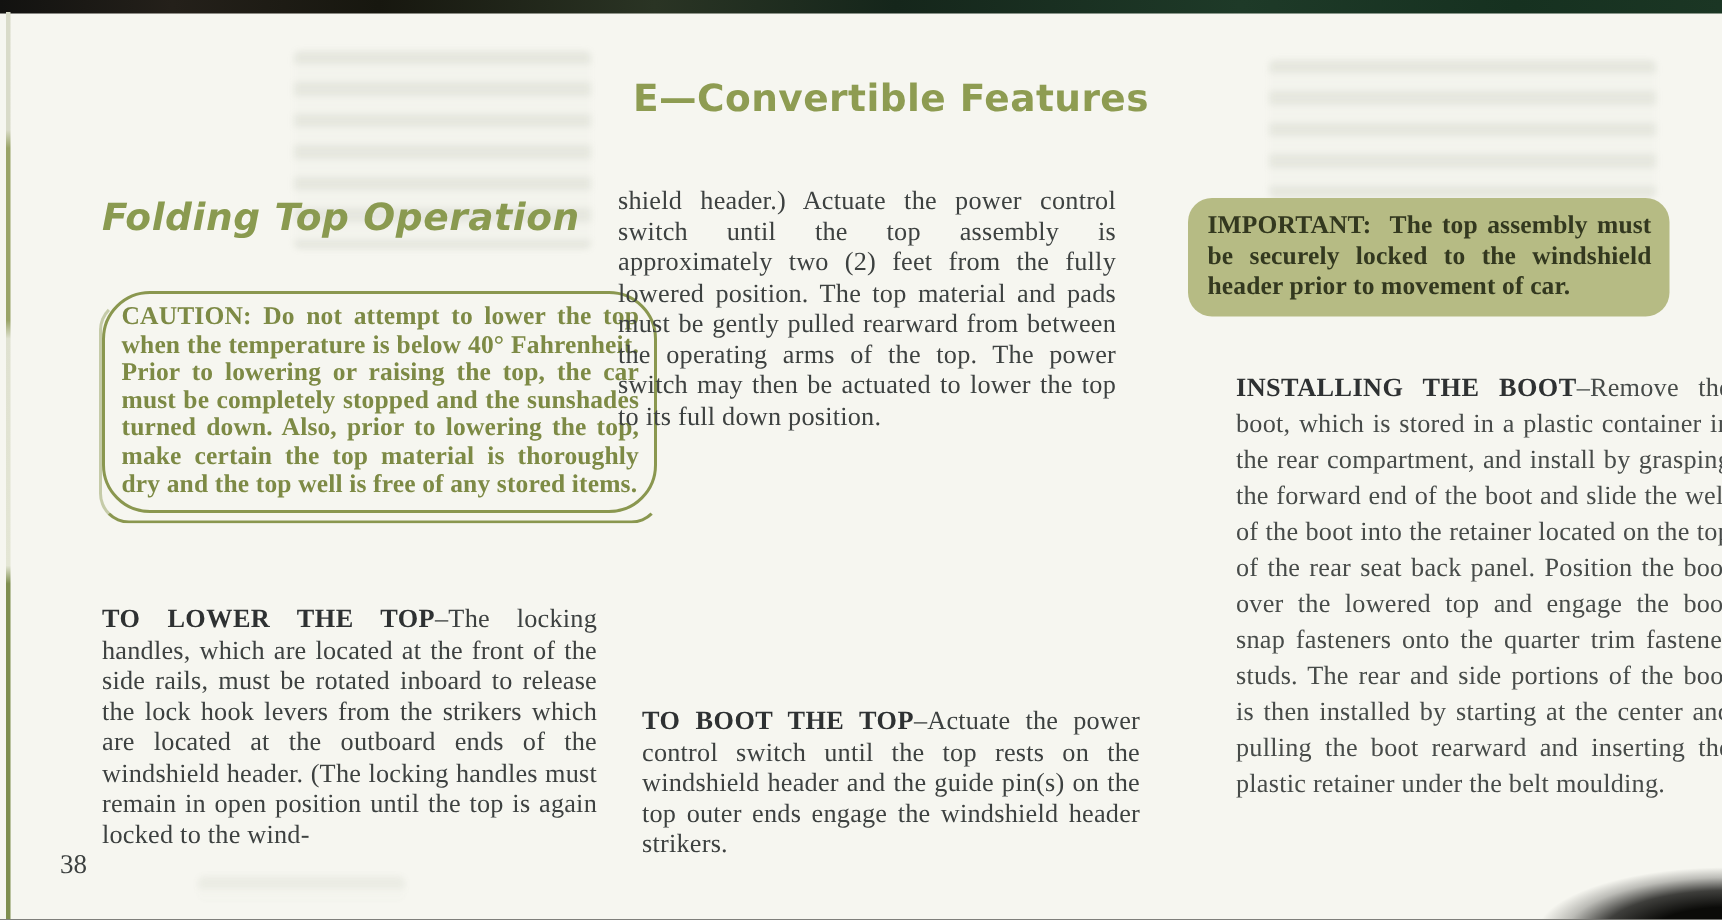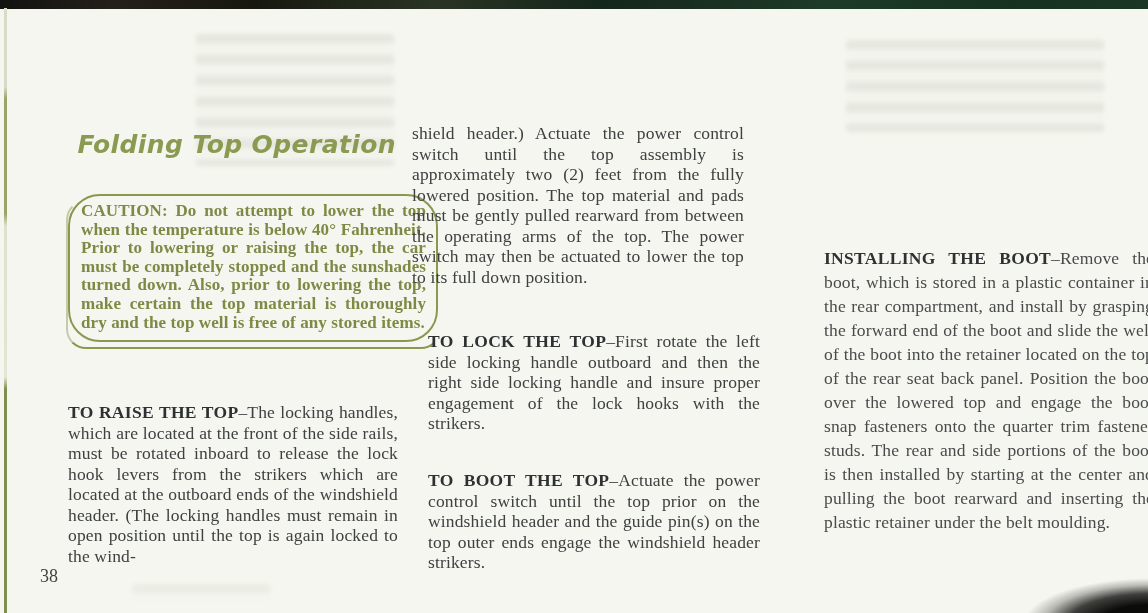--- a/index.html
+++ b/index.html
@@ -52,21 +52,21 @@
     position: absolute; top: 51px; left: 40px; right: 0;
     text-align: center;
     font-family: "DejaVu Sans", sans-serif;
     font-weight: bold;
     font-size: 25px;
     letter-spacing: 0.3px;
     color: #8e9c52;
   }
   .col-heading {
     position: absolute; left: 68px; top: 130px; width: 328px;
-    text-align: right;
+    text-align: left;
     font-family: "DejaVu Sans", sans-serif;
     font-style: italic;
     font-weight: bold;
     font-size: 25px;
     letter-spacing: 0.4px;
     color: #8a9a50;
   }
   .body-para {
     position: absolute;
     font-size: 17.5px;
@@ -132,35 +132,39 @@
 
 <div class="page">
 
   <div class="top-band"></div>
   <div class="left-edge"></div>
 
   <div class="ghost ghost-left"></div>
   <div class="ghost ghost-right"></div>
   <div class="ghost ghost-smudge"></div>
 
+  <h1 class="section-title">E—Convertible Features</h1>
 
   <h2 class="col-heading">Folding Top Operation</h2>
 
   <div class="caution-box">
     <span class="lead">CAUTION:</span>
     <span>Do not attempt to lower the top when the temperature is below 40° Fahrenheit. Prior to lowering or raising the top, the car must be completely stopped and the sunshades turned down. Also, prior to lowering the top, make certain the top material is thoroughly dry and the top well is free of any stored items.</span>
   </div>
 
-  <p class="body-para p-lower"><strong class="lead">TO RAISE THE TOP</strong><span>–The locking handles, which are located at the front of the side rails, must be rotated inboard to release the lock hook levers from the strikers which are located at the outboard ends of the windshield header. (The locking handles must remain in open position until the top is again locked to the wind-</span></p>
+  <p class="body-para p-lower"><strong class="lead">TO LOWER THE TOP</strong><span>–The locking handles, which are located at the front of the side rails, must be rotated inboard to release the lock hook levers from the strikers which are located at the outboard ends of the windshield header. (The locking handles must remain in open position until the top is again locked to the wind-</span></p>
 
   <p class="body-para p-cont">shield header.) Actuate the power control switch until the top assembly is approximately two (2) feet from the fully lowered position. The top material and pads must be gently pulled rearward from between the operating arms of the top. The power switch may then be actuated to lower the top to its full down position.</p>
 
-  <p class="body-para p-lock"><strong class="lead">TO LOCK THE TOP</strong><span>–First rotate the left side locking handle outboard and then the right side locking handle and insure proper engagement of the lock hooks with the strikers.</span></p>
 
-  <p class="body-para p-raise"><strong class="lead">TO BOOT THE TOP</strong><span>–Actuate the power control switch until the top prior on the windshield header and the guide pin(s) on the top outer ends engage the windshield header strikers.</span></p>
+  <p class="body-para p-raise"><strong class="lead">TO BOOT THE TOP</strong><span>–Actuate the power control switch until the top rests on the windshield header and the guide pin(s) on the top outer ends engage the windshield header strikers.</span></p>
 
+  <div class="important-box">
+    <span class="lead">IMPORTANT:</span>
+    <span>The top assembly must be securely locked to the windshield header prior to movement of car.</span>
+  </div>
 
   <p class="body-para p-boot"><strong class="lead">INSTALLING THE BOOT</strong><span>–Remove the boot, which is stored in a plastic container in the rear compartment, and install by grasping the forward end of the boot and slide the welt of the boot into the retainer located on the top of the rear seat back panel. Position the boot over the lowered top and engage the boot snap fasteners onto the quarter trim fastener studs. The rear and side portions of the boot is then installed by starting at the center and pulling the boot rearward and inserting the plastic retainer under the belt moulding.</span></p>
 
   <div class="page-number">38</div>
 
   <div class="corner-shadow"></div>
 </div>
 
 </body></html>

